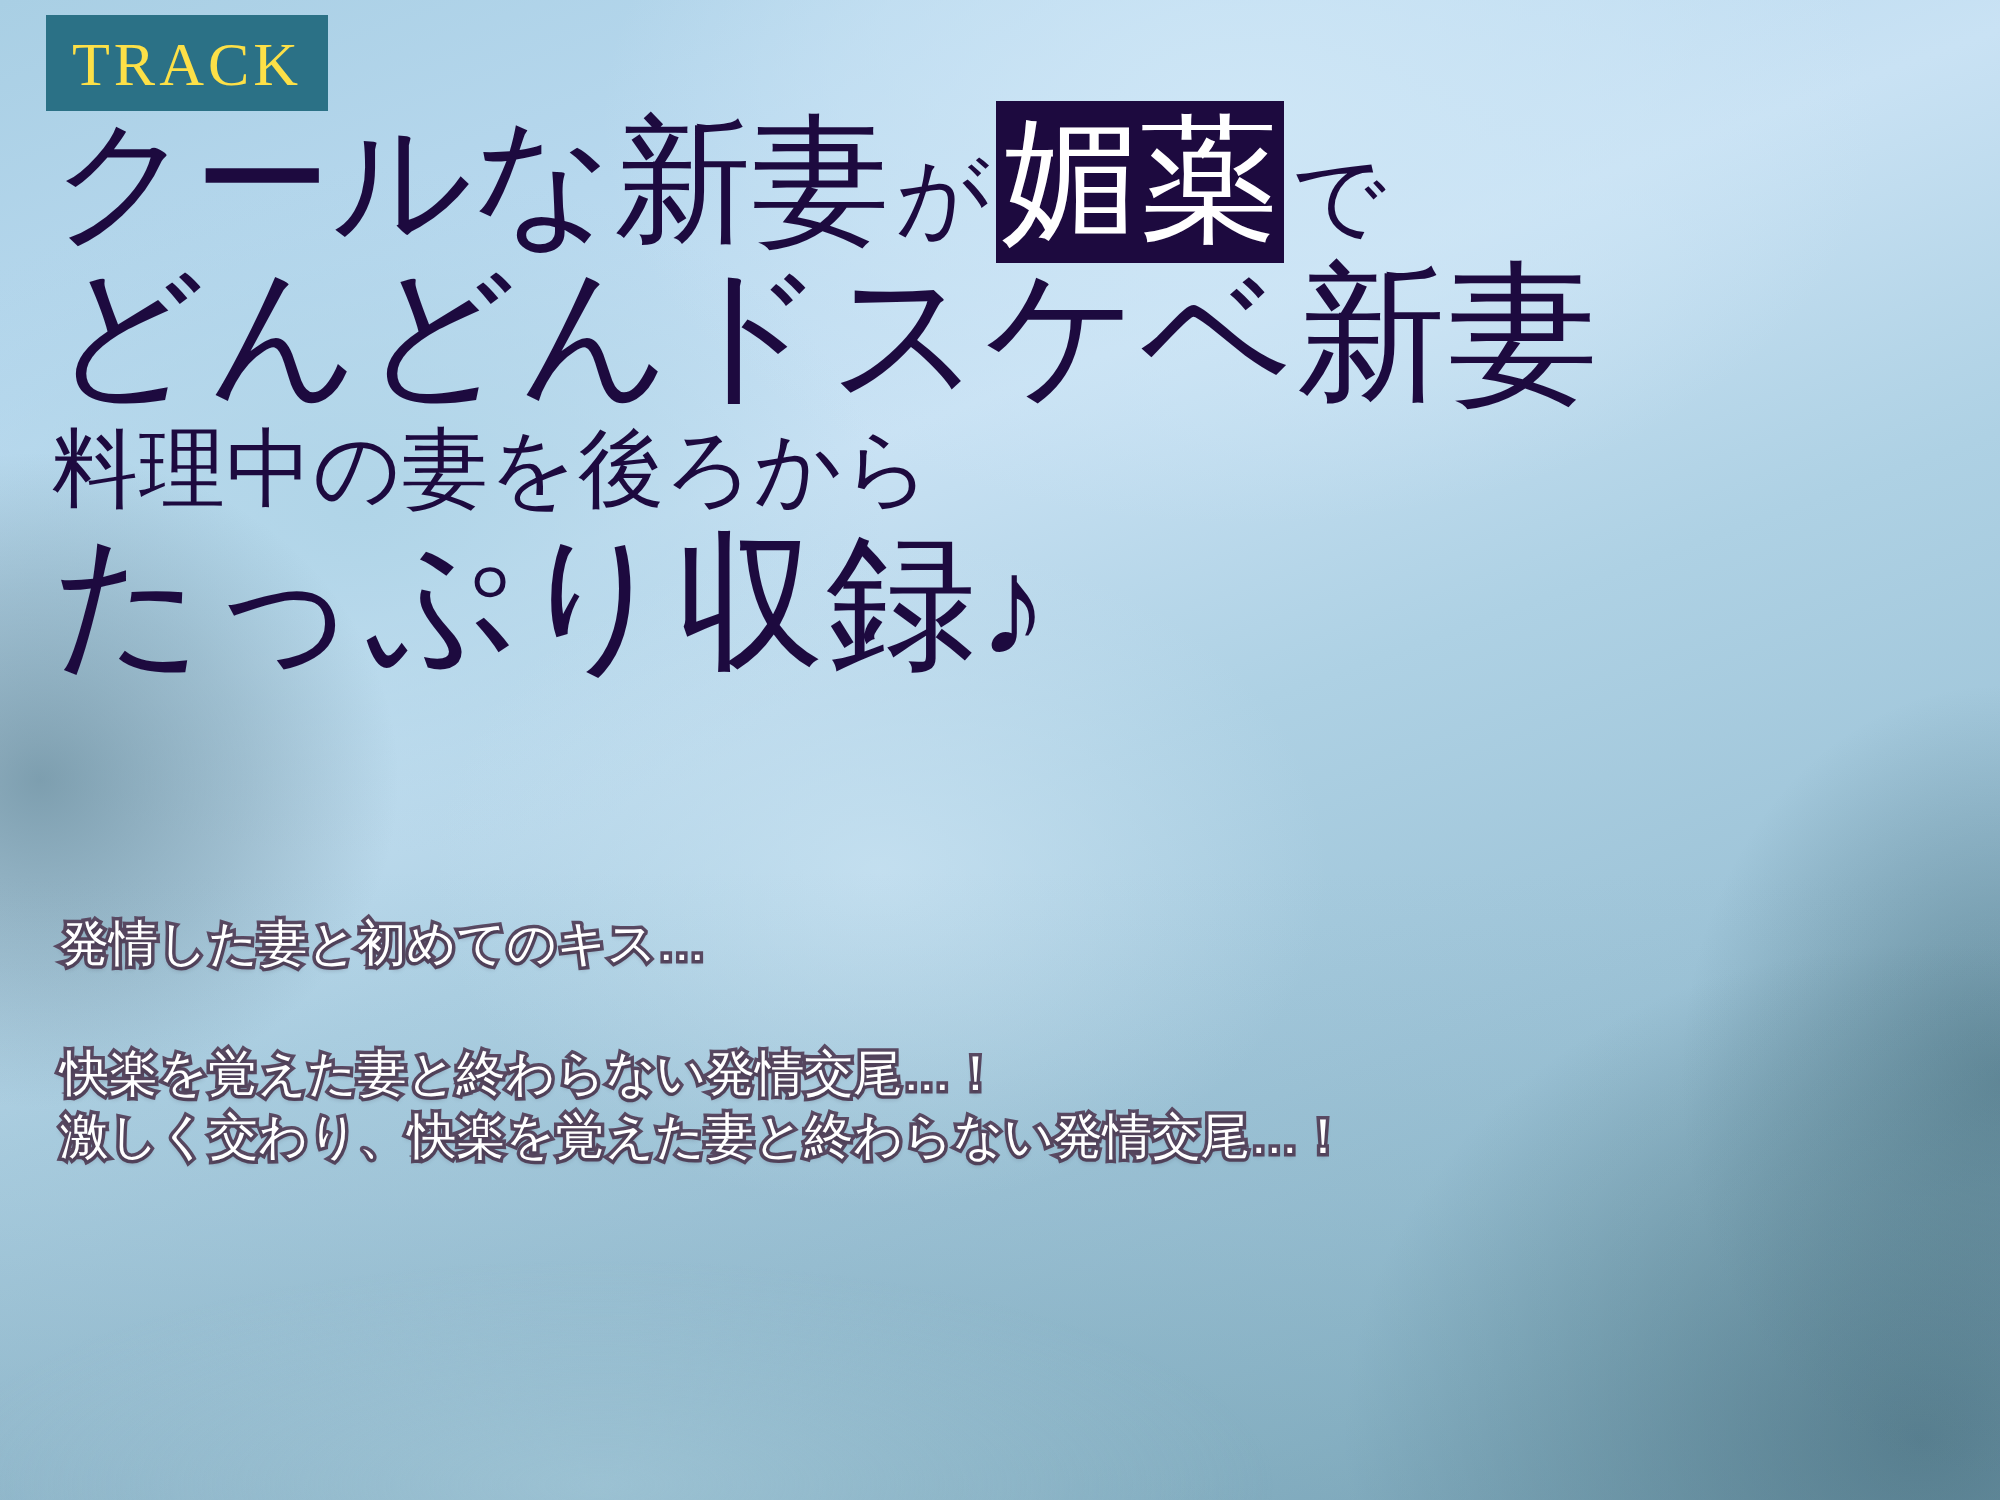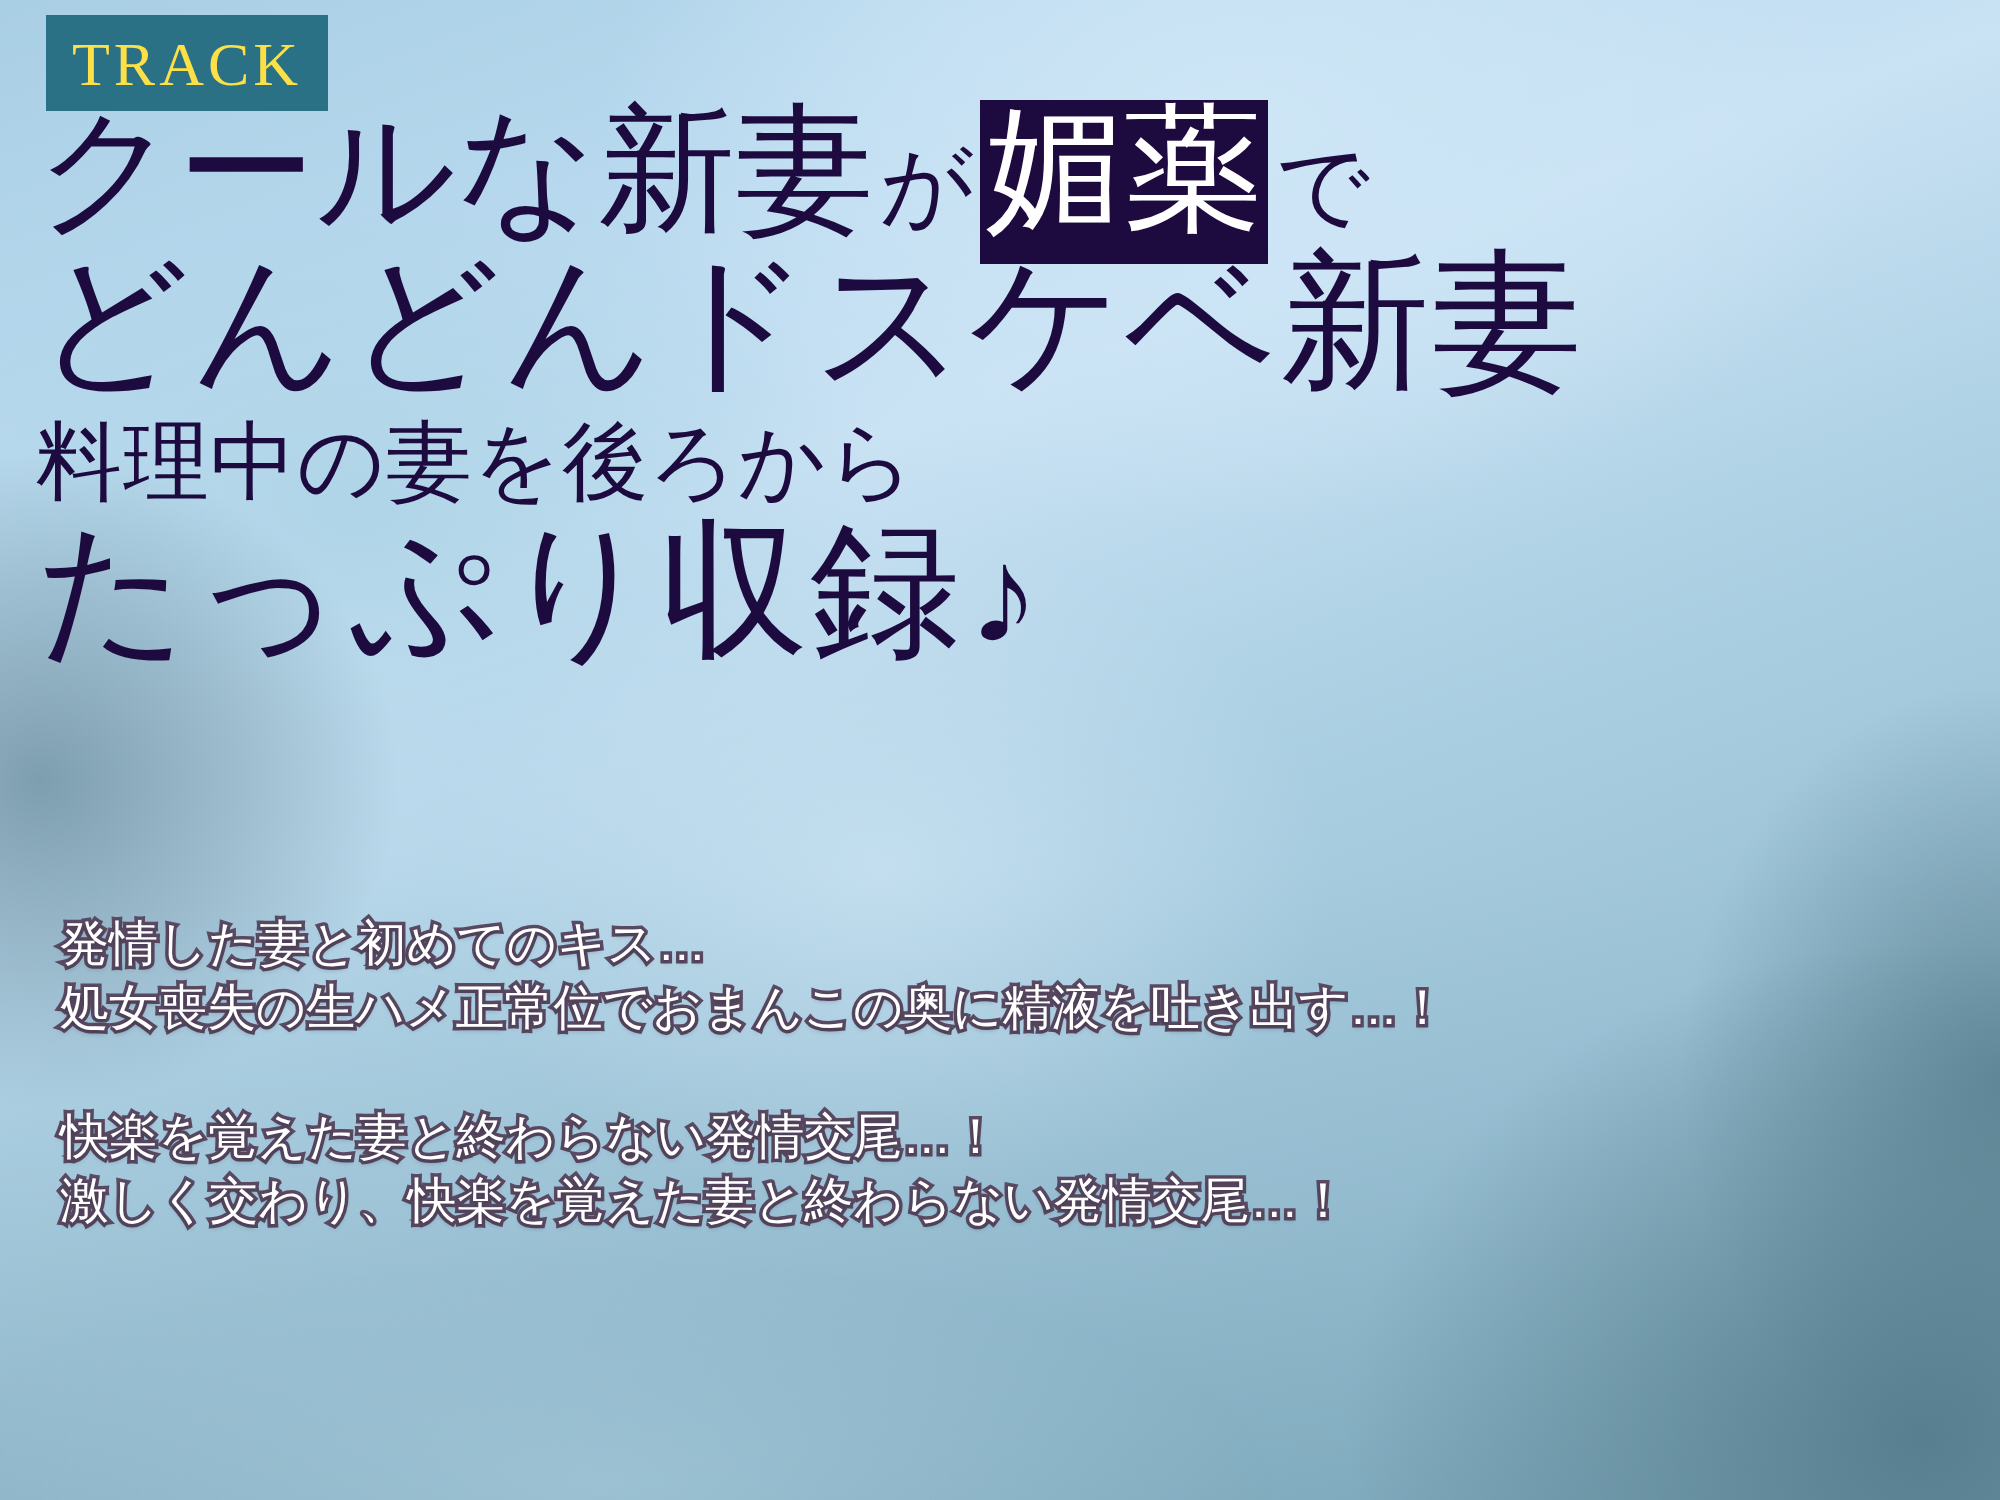--- a/index.html
+++ b/index.html
@@ -92,25 +92,25 @@
     font-size: 62px;
     letter-spacing: 4px;
     line-height: 1;
     padding: 18px 26px 16px 26px;
     white-space: nowrap;
   }
 
   
   .headline {
     position: absolute;
-    left: 36px;
+    left: 52px;
     top: 106px;
     width: 1900px;
     color: #1d0a3f;
-    font-family: Liberation Mono, monospace;
+    font-family: Liberation Sans, sans-serif;
     line-height: 1;
   }
   .hl-row { display: block; white-space: nowrap; }
 
   .hl1 { font-size: 138px; line-height: 1.08; }
   .hl1 .small { font-size: 92px; vertical-align: baseline; padding: 0 6px; }
   .hl1 .mark {
     background: #1d0a3f;
     color: #ffffff;
     padding: 2px 6px 6px 6px;
@@ -172,21 +172,20 @@
     <span class="hl-row hl3">料理中の妻を後ろから</span>
 
     <span class="hl-row hl4"><span>たっぷり収録</span><span class="note">♪</span></span>
 
   </div>
 
   <div class="body-wrap">
 
     <p class="para">
       <span class="ln">発情した妻と初めてのキス…</span>
-      <span class="ln">処女喪失の生ハメ正常位でおまんこの奥に精液を吐き出す…！</span>
     </p>
 
 
     <p class="para">
       <span class="ln">快楽を覚えた妻と終わらない発情交尾…！</span>
       <span class="ln">激しく交わり、快楽を覚えた妻と終わらない発情交尾…！</span>
     </p>
 
   </div>
 

